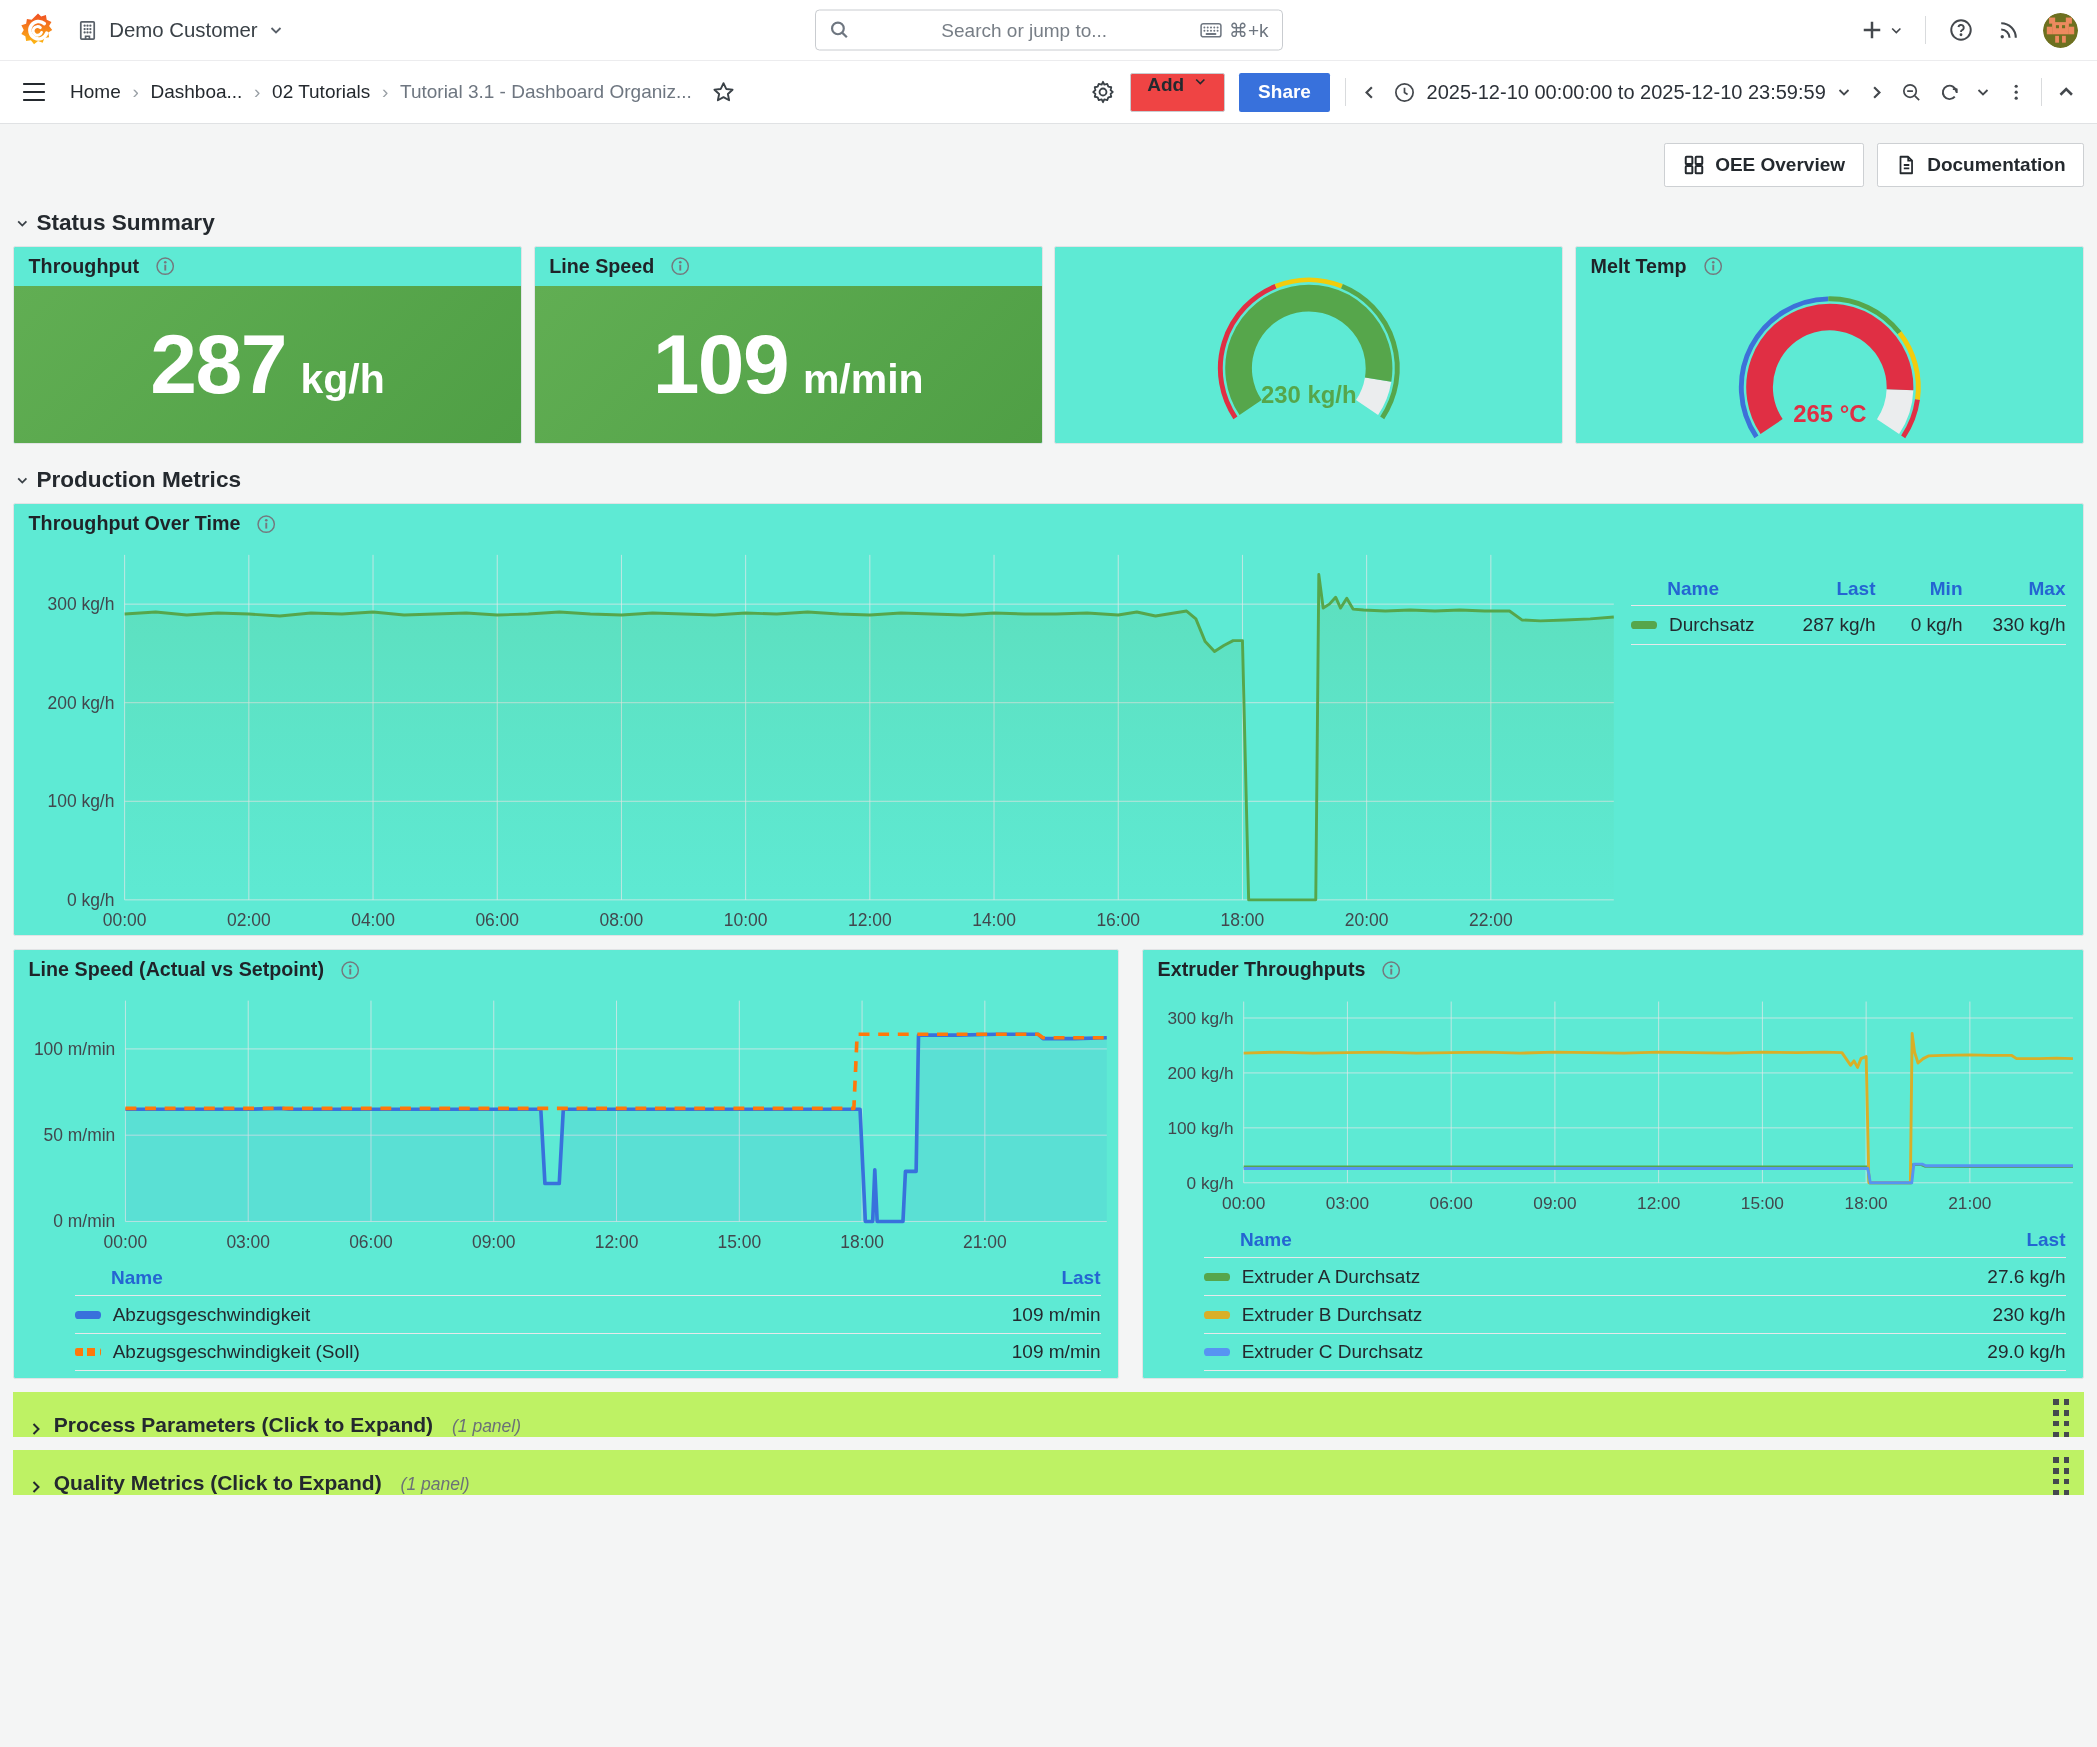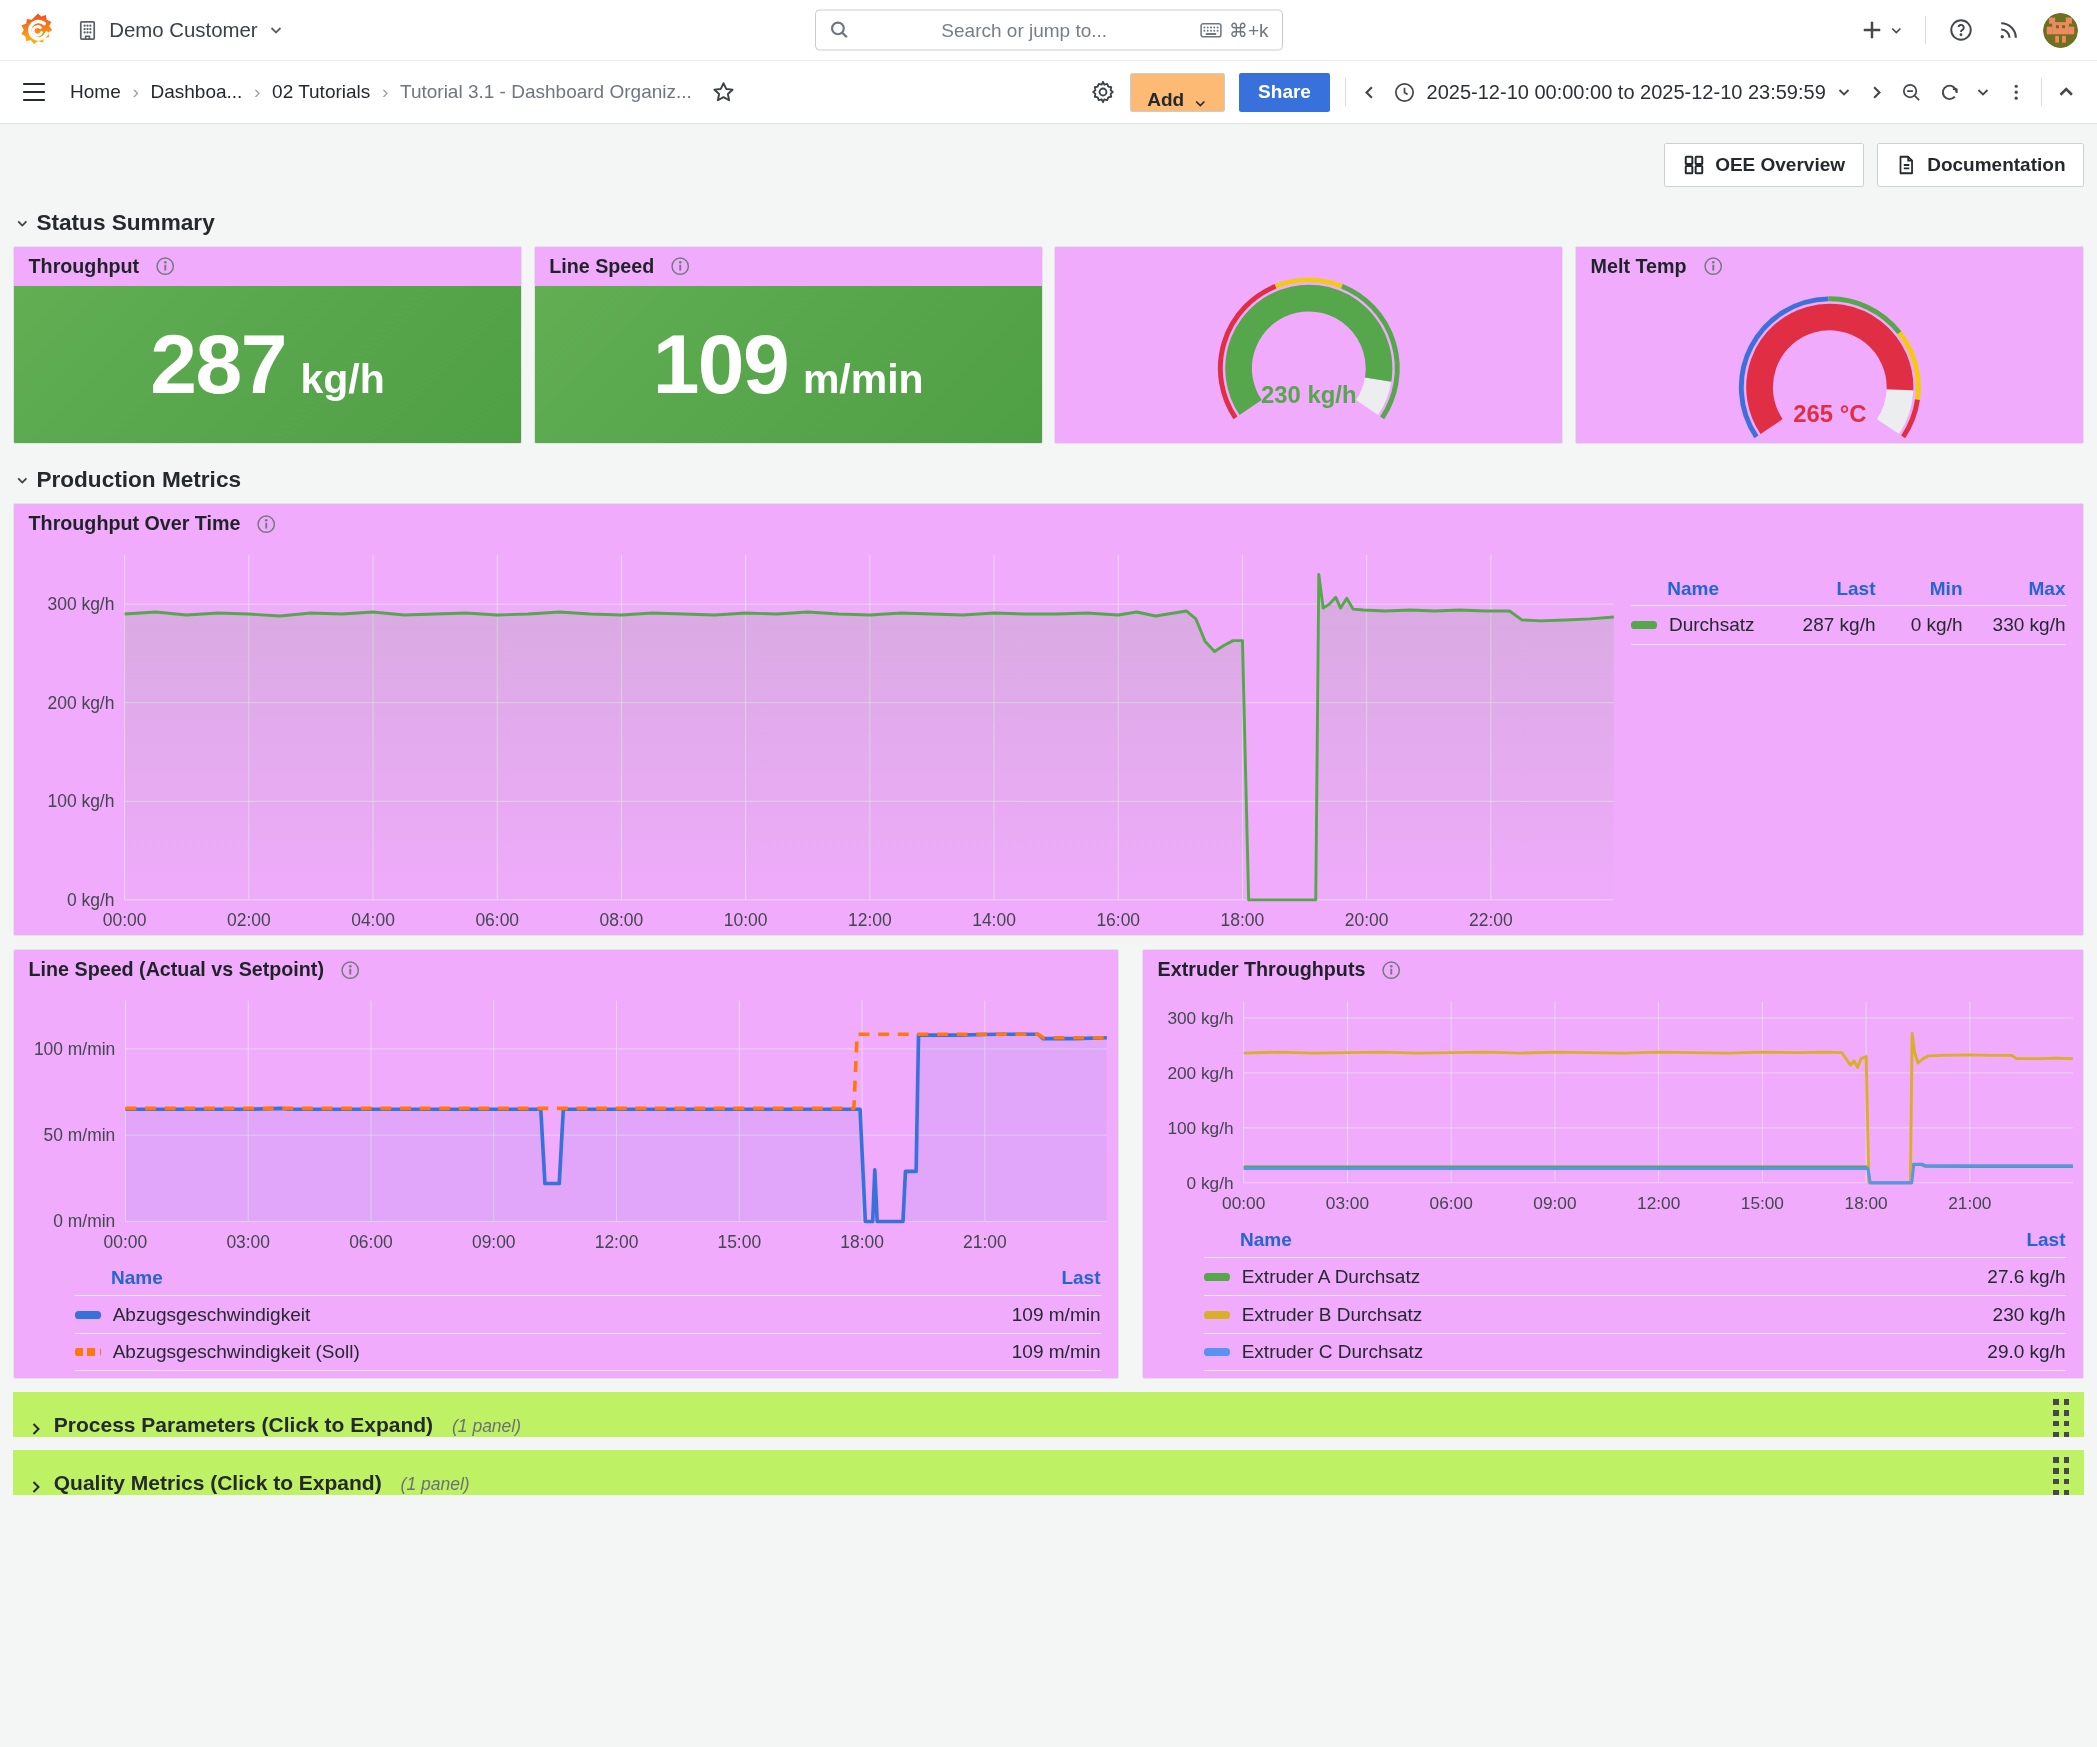--- a/index.html
+++ b/index.html
@@ -26,36 +26,36 @@
   
   .nav2 { height:63px; background:#fff; display:flex; align-items:center; padding:0 20.4px; gap:14.6px; border-bottom:0.7px solid #e0e2e4; }
   .hamburger { display:flex; flex-direction:column; gap:5.1px; cursor:pointer; padding:2.9px; }
   .hamburger i { width:22px; height:2.9px; background:#24292e; border-radius:0.7px; }
   .crumbs { display:flex; align-items:center; gap:11.7px; font-size:19px; margin-left:7.3px; }
   .crumb { color:#24292e; cursor:pointer; white-space:nowrap; }
   .crumb.current { color:#6e7680; }
   .crumb-sep { color:#9aa0a6; }
   .star-btn,.gear-btn { color:#3a4147; cursor:pointer; display:flex; }
   .nav2 .spacer { flex:1; }
-  .btn-outline { height:39px; border:0.7px solid #c9ccd0; border-radius:2.2px; background:#fdba74; display:flex; align-items:flex-end; gap:8.7px;
+  .btn-outline { height:39px; border:0.7px solid #c9ccd0; border-radius:2.2px; background:#ef4444; display:flex; align-items:flex-start; gap:8.7px;
     padding:0 16px; font-size:19px; font-weight:600; color:#24292e; cursor:pointer; font-family:inherit; }
   .btn-primary { height:39px; border:none; border-radius:2.2px; background:#3871dc; color:#fff; font-size:19px; font-weight:600;
     padding:0 19px; cursor:pointer; font-family:inherit; }
   .time-picker { display:flex; align-items:center; gap:10.2px; font-size:20px; color:#2c3138; cursor:pointer; white-space:nowrap; }
   .chev { display:flex; color:#44484d; cursor:pointer; }
   
   .main { padding:19px 13px 0 13px; }
   .links-row { display:flex; justify-content:flex-end; gap:13px; }
   .btn-link { height:44px; background:#fff; border:0.7px solid #cdd0d3; border-radius:2.2px; display:flex; align-items:center; gap:10.2px;
     padding:0 17.5px; font-size:19px; font-weight:600; color:#24292e; cursor:pointer; font-family:inherit; }
   .section-head { display:flex; align-items:center; gap:7.3px; margin:23px 0 10.2px 1.5px; cursor:pointer; }
   .section-head .title { font-size:22.6px; font-weight:700; color:#24292e; }
   .section-head svg { color:#3a4147; }
   
-  .panel { background:#f0abfc; border:0.7px solid #e1e3e5; border-radius:2.2px; display:flex; flex-direction:column; overflow:hidden; }
+  .panel { background:#5eead4; border:0.7px solid #e1e3e5; border-radius:2.2px; display:flex; flex-direction:column; overflow:hidden; }
   .panel-head { height:39px; display:flex; align-items:center; gap:16px; padding:0 14.6px; flex:none; }
   .panel-title { font-size:19.7px; font-weight:600; color:#1f2328; cursor:pointer; }
   .info-ic { color:#74797e; display:flex; cursor:pointer; }
   .stat-grid { display:grid; grid-template-columns:repeat(4,1fr); gap:11.7px; height:198px; }
   .stat-body { flex:1; display:flex; align-items:center; justify-content:center; color:#fff;
     background:linear-gradient(135deg,#61ae53 0%,#4f9f45 100%); }
   .stat-inner { display:flex; align-items:baseline; gap:14.6px; }
   .stat-num { font-size:84px; font-weight:600; letter-spacing:-1.5px; }
   .stat-unit { font-size:41px; font-weight:600; }
   .gauge-body { flex:1; display:flex; align-items:center; justify-content:center; }

